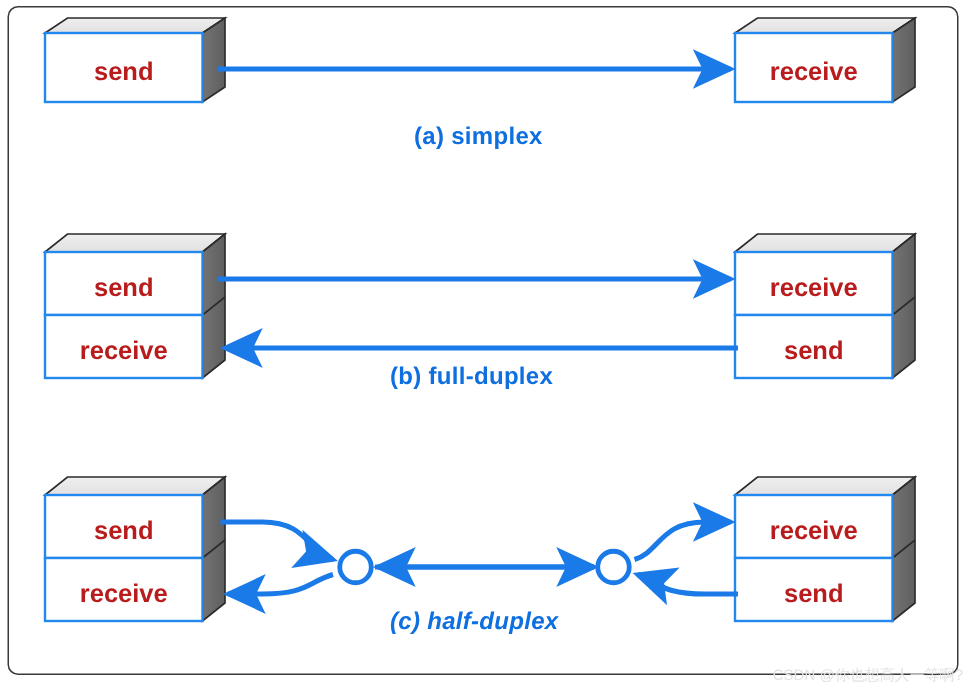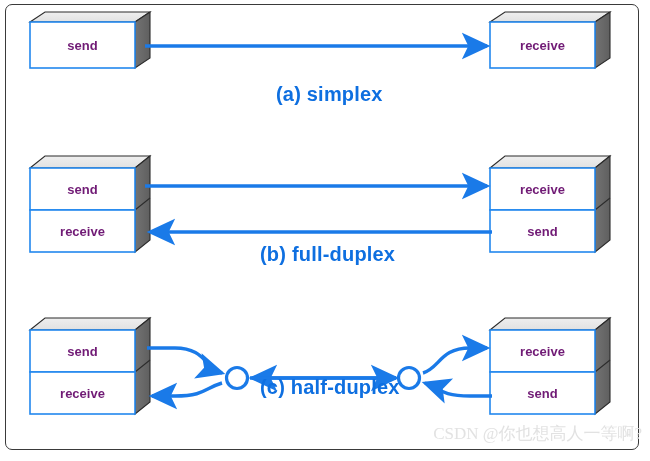--- a/index.html
+++ b/index.html
@@ -32,42 +32,42 @@
     position: absolute;
     left: 0;
     top: 0;
     width: 650px;
     height: 461px;
   }
   .caption {
     position: absolute;
     color: #0e6fe0;
     font-weight: bold;
-    font-size: 20px;
+    font-size: 16px;
     letter-spacing: 0.2px;
     white-space: nowrap;
     font-family: "Liberation Sans", sans-serif;
   }
   .boxlabel {
     position: absolute;
-    color: #701a75;
-    font-size: 13px;
+    color: #b91c1c;
+    font-size: 17px;
     font-weight: bold;
     white-space: nowrap;
     text-align: center;
     font-family: "Liberation Sans", sans-serif;
   }
   #watermark {
     position: absolute;
     right: 8px;
-    bottom: 16px;
+    bottom: 4px;
     color: #e2e2e2;
-    font-size: 17px;
+    font-size: 10px;
     white-space: nowrap;
-    font-family: Liberation Serif, serif;
+    font-family: Liberation Sans, sans-serif;
     user-select: none;
   }
 </style>
 </head>
 <body>
 
 <div id="stage">
   <div id="frame"></div>
 
   <svg id="canvas" viewBox="0 0 650 461" xmlns="http://www.w3.org/2000/svg">
@@ -163,16 +163,16 @@
   <div class="boxlabel" style="left:30px; top:182px; width:105px;">send</div>
   <div class="boxlabel" style="left:30px; top:224px; width:105px;">receive</div>
   <div class="boxlabel" style="left:490px; top:182px; width:105px;">receive</div>
   <div class="boxlabel" style="left:490px; top:224px; width:105px;">send</div>
   <div class="caption" style="left:260px; top:243px;text-align:center;">(b)  full-duplex</div>
 
   <div class="boxlabel" style="left:30px; top:344px; width:105px;">send</div>
   <div class="boxlabel" style="left:30px; top:386px; width:105px;">receive</div>
   <div class="boxlabel" style="left:490px; top:344px; width:105px;">receive</div>
   <div class="boxlabel" style="left:490px; top:386px; width:105px;">send</div>
-  <div class="caption" style="left:260px; top:376px;">(c)  half-duplex</div>
+  <div class="caption" style="left:260px; top:406px;font-style:italic;">(c)  half-duplex</div>
 
   <div id="watermark">CSDN @你也想高人一等啊?</div>
 </div>
 
 </body></html>

